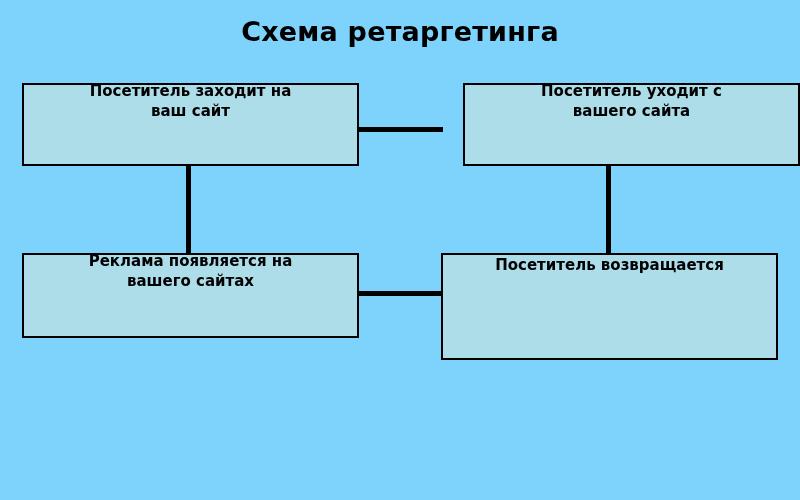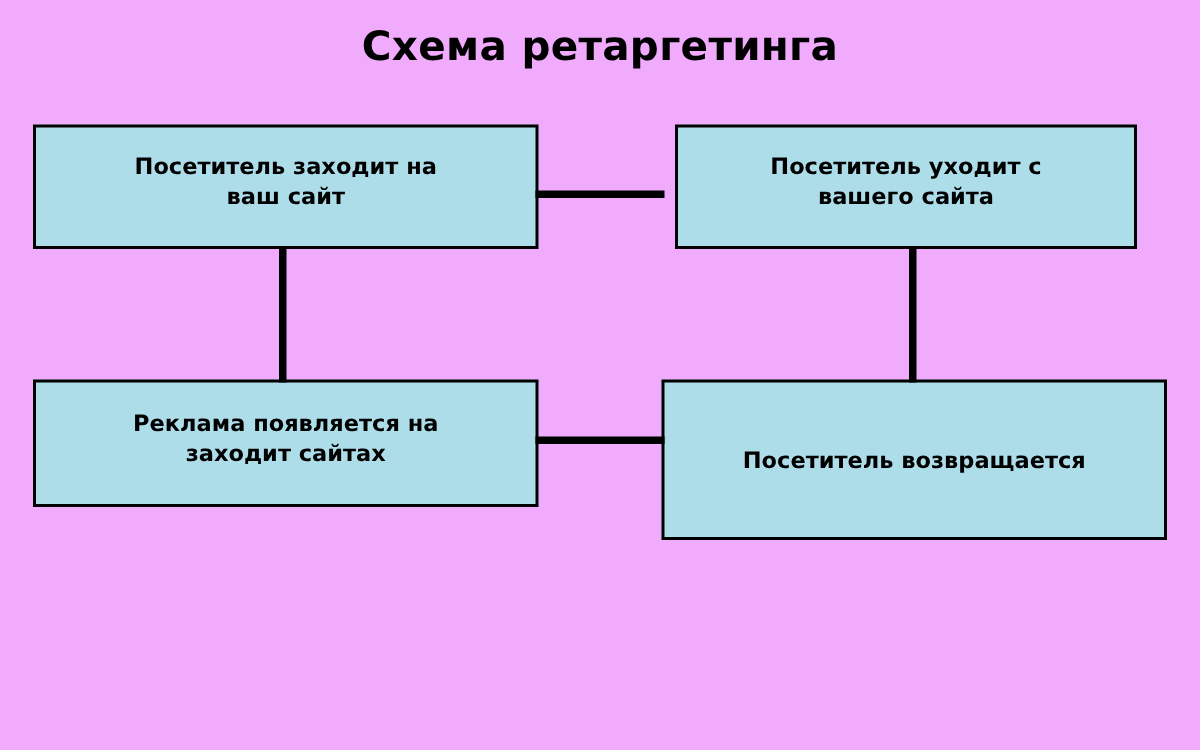--- a/index.html
+++ b/index.html
@@ -4,21 +4,21 @@
 <style>
   html, body {
     margin: 0;
     padding: 0;
     background: #ffffff;
   }
   #canvas {
     position: relative;
     width: 800px;
     height: 500px;
-    background: #f0abfc;
+    background: #7dd3fc;
     overflow: hidden;
     font-family: "DejaVu Sans", "Liberation Sans", sans-serif;
   }
   #diagram-title {
     position: absolute;
     left: 0;
     top: 16px;
     width: 800px;
     text-align: center;
     font-size: 27px;
@@ -26,42 +26,42 @@
     color: #000000;
     letter-spacing: 0.2px;
     line-height: 32px;
   }
   .node {
     position: absolute;
     box-sizing: border-box;
     border: 2px solid #000000;
     background: #addde9;
     display: flex;
-    align-items: center;
+    align-items: flex-start;
     justify-content: center;
   }
   .node-label {
     display: block;
     width: 100%;
     text-align: center;
     font-size: 15px;
     font-weight: bold;
     color: #000000;
     line-height: 20px;
     white-space: pre-line;
     padding: 0 8px;
     box-sizing: border-box;
     position: relative;
     top: -4px;
   }
   .node-label.single {
     top: 0px;
   }
   #node-visitor-enters { left: 22px;  top: 83px;  width: 337px; height: 83px; }
-  #node-visitor-leaves { left: 450px; top: 83px;  width: 308px; height: 83px; }
+  #node-visitor-leaves { left: 463px; top: 83px;  width: 337px; height: 83px; }
   #node-ads-shown     { left: 22px;  top: 253px; width: 337px; height: 85px; }
   #node-visitor-returns { left: 441px; top: 253px; width: 337px; height: 107px; }
 
   .connector {
     position: absolute;
     background: #000000;
   }
   #connector-top    { left: 357px; top: 127px; width: 86px;  height: 5px; }
   #connector-left   { left: 186px; top: 164px; width: 5px;   height: 91px; }
   #connector-right  { left: 606px; top: 164px; width: 5px;   height: 91px; }
@@ -79,21 +79,21 @@
 ваш сайт</span>
   </div>
 
   <div class="node" id="node-visitor-leaves">
     <span class="node-label">Посетитель уходит с
 вашего сайта</span>
   </div>
 
   <div class="node" id="node-ads-shown">
     <span class="node-label">Реклама появляется на
-заходит сайтах</span>
+вашего сайтах</span>
   </div>
 
   <div class="node" id="node-visitor-returns">
     <span class="node-label single">Посетитель возвращается</span>
   </div>
 
   <div class="connector" id="connector-top"></div>
   <div class="connector" id="connector-right"></div>
   <div class="connector" id="connector-bottom"></div>
   <div class="connector" id="connector-left"></div>

